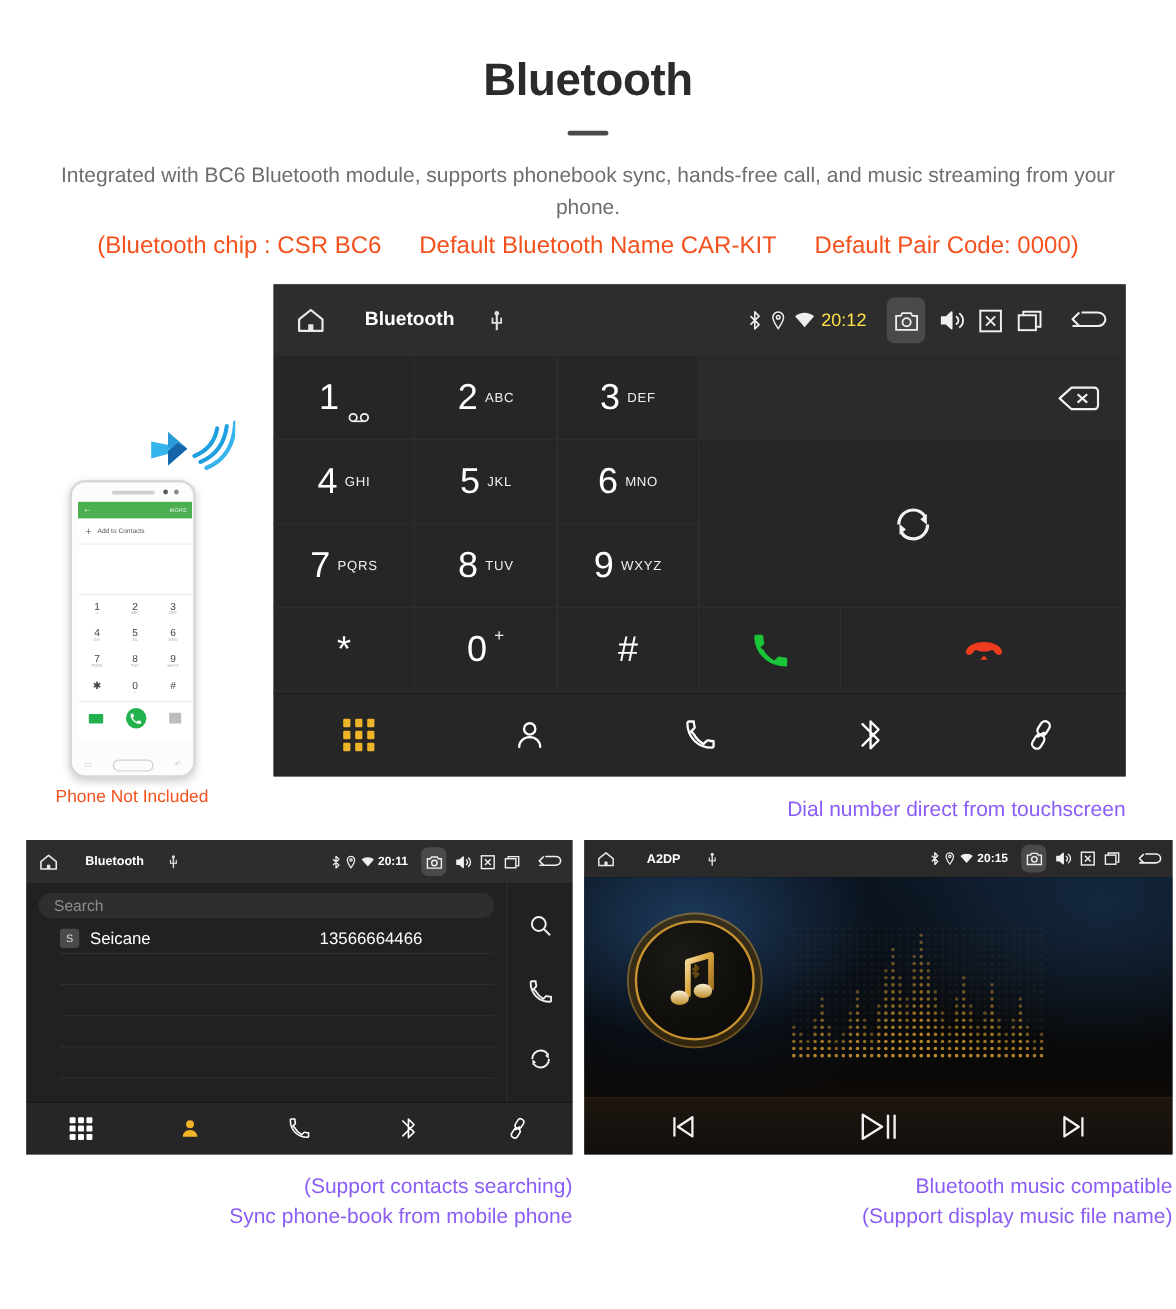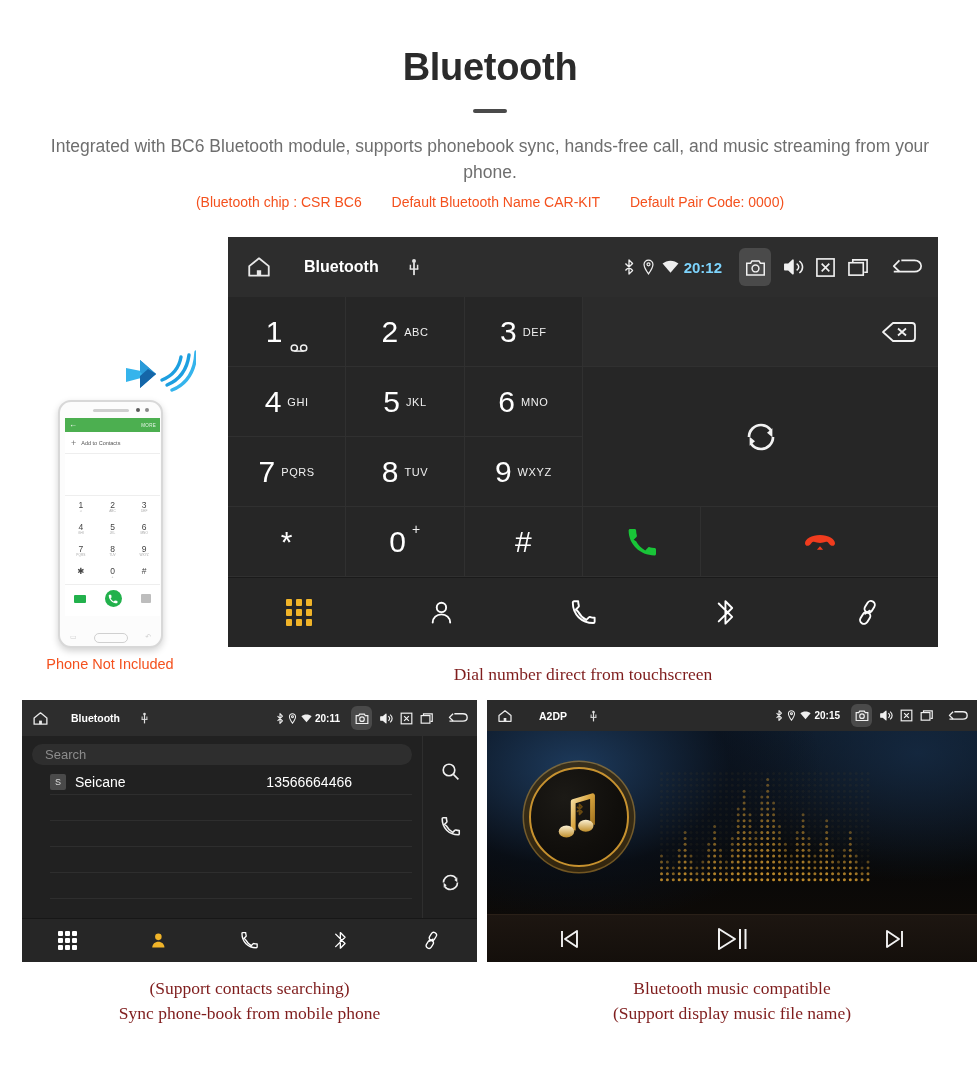--- a/index.html
+++ b/index.html
@@ -31,21 +31,21 @@
     font-size: 17.5px;
     color: #6e6e6e;
     line-height: 1.5;
     margin-top: 20px;
     padding: 0 40px;
   }
   .specline {
     text-align: center;
     margin-top: 8px;
     color: #f4511e;
-    font-size: 14px;
+    font-size: 20px;
   }
   .specline .sp { display: inline-block; }
   .specline .sp + .sp { margin-left: 26px; }
 
   
   .hu { background: #212121; position: absolute; }
   .hu-bar {
     background: #2d2d2d;
     display: flex;
     align-items: center;
@@ -58,21 +58,21 @@
   .cam-hl { background: #4a4a4a; border-radius: 6px; }
 
   
   #dialer { left: 228px; top: 237px; width: 710px; height: 410px; }
   #dialer .hu-bar { height: 60px; padding: 0 14px 0 18px; }
   #dialer .hu-bar .title-txt {
     color: #fff; font-size: 16px; font-weight: bold; margin-left: 32px;
   }
   #dialer .hu-bar .usb { margin-left: 28px; }
   #dialer .hu-bar .clock {
-    color: #7dd3fc; font-size: 15px; font-weight: bold; margin: 0 6px 0 5px;
+    color: #fde047; font-size: 15px; font-weight: normal; margin: 0 6px 0 5px;
   }
   #dialer .hu-bar .right .ic { margin-left: 11px; }
   #dialer .hu-bar .right .sm { margin-left: 7px; }
 
   .keypad {
     position: relative;
     width: 710px; height: 280px;
     display: grid;
     grid-template-columns: repeat(6, 1fr);
     grid-template-rows: repeat(4, 1fr);
@@ -147,21 +147,21 @@
   .ph-softl, .ph-softr { position: absolute; bottom: 5px; font-size: 7px; color: #cfcfcf; }
   .ph-softl { left: 10px; } .ph-softr { right: 10px; }
 
   #btwave { position: absolute; left: 118px; top: 346px; width: 78px; height: 58px; }
   .notinc {
     position: absolute; left: 0px; top: 656px; width: 220px;
     text-align: center; color: #f4511e; font-size: 14.5px;
   }
 
   
-  .cap { text-align: center; color: #7f1d1d; font-size: 17.5px; line-height: 1.45; font-family: Liberation Serif, serif; }
+  .cap { text-align: right; color: #8b5cf6; font-size: 17.5px; line-height: 1.45; }
   #cap-dial { position: absolute; left: 228px; top: 662px; width: 710px; }
   #cap-pb { position: absolute; left: 22px; top: 976px; width: 455px; }
   #cap-mu { position: absolute; left: 487px; top: 976px; width: 490px; }
 
   
   #phonebook { left: 22px; top: 700px; width: 455px; height: 262px; }
   #phonebook .hu-bar { height: 36px; padding: 0 8px 0 10px; }
   #phonebook .hu-bar .title-txt { color: #fff; font-size: 10.5px; font-weight: bold; margin-left: 22px; }
   #phonebook .hu-bar .usb { margin-left: 20px; }
   #phonebook .hu-bar .clock { color:#fff; font-size: 10px; font-weight: bold; margin: 0 4px 0 3px; }

